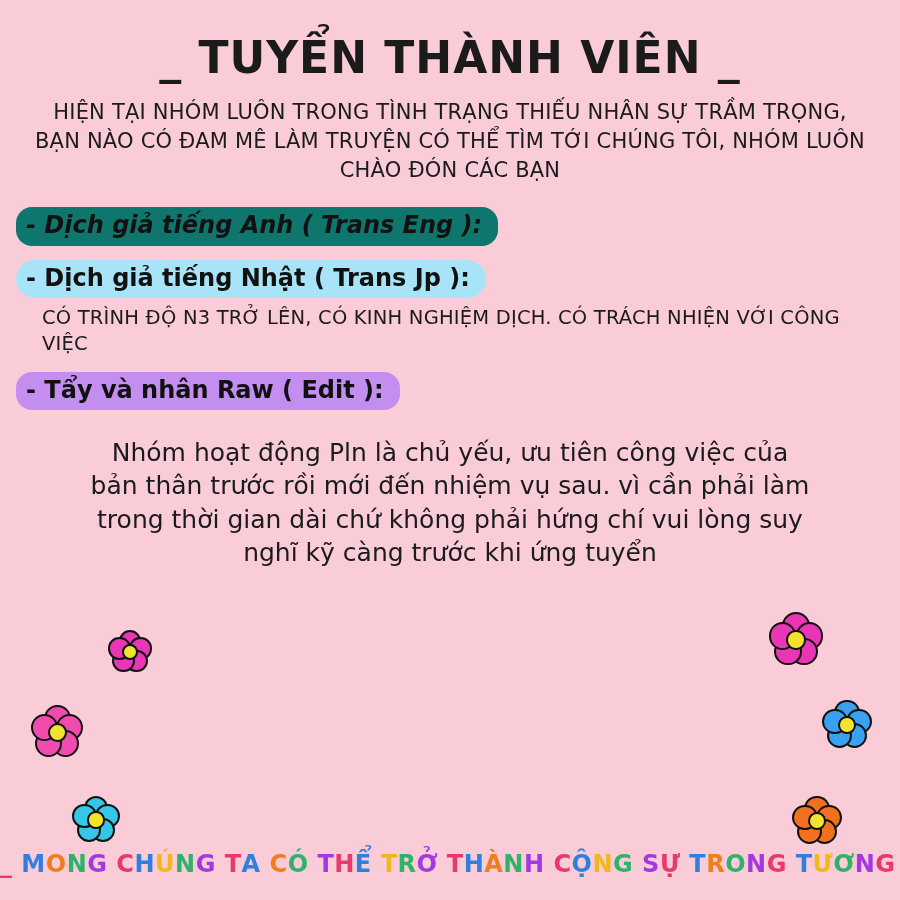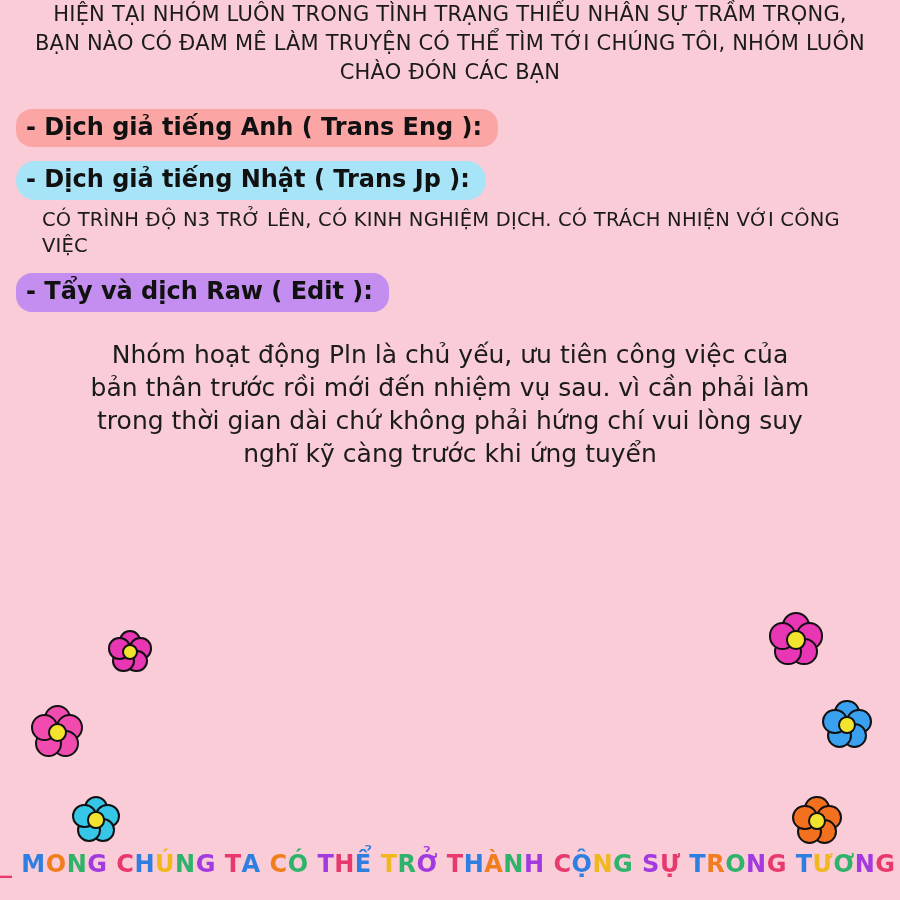--- a/index.html
+++ b/index.html
@@ -33,20 +33,21 @@
     text-transform: uppercase;
     line-height: 1.1;
   }
 
   
   .intro {
     text-align: center;
     font-size: 21px;
     color: #1b1b1b;
     line-height: 1.38;
+    margin-top: 16px;
     text-transform: uppercase;
     letter-spacing: 0.2px;
     padding: 0 28px;
   }
 
   
   .sections {
     margin-top: 22px;
     padding: 0 16px;
   }
@@ -126,36 +127,37 @@
     left: 16.5px;
     top: 16.5px;
     z-index: 3;
   }
 </style>
 </head>
 <body style="background: rgb(249, 204, 216);">
 
 <div class="page">
 
+  <div class="title">_ Tuyển Thành Viên _</div>
 
   <div class="intro">Hiện tại nhóm luôn trong tình trạng thiếu nhân sự trầm trọng, bạn nào có đam mê làm truyện có thể tìm tới chúng tôi, nhóm luôn chào đón các bạn</div>
 
   <div class="sections">
 
     <div class="section">
-      <div class="sec-head" style="background:#fca5a5;">- Dịch giả tiếng Anh ( Trans Eng ):</div>
+      <div class="sec-head" style="background:#0f766e;font-style:italic;">- Dịch giả tiếng Anh ( Trans Eng ):</div>
     </div>
 
     <div class="section">
       <div class="sec-head" style="background:#a8e4f7;border-radius:19px;">- Dịch giả tiếng Nhật ( Trans Jp ):</div>
       <div class="sec-body">Có trình độ N3 trở lên, có kinh nghiệm dịch. Có trách nhiện với công việc</div>
     </div>
 
     <div class="section">
-      <div class="sec-head" style="background:#c48df0;">- Tẩy và dịch Raw ( Edit ):</div>
+      <div class="sec-head" style="background:#c48df0;">- Tẩy và nhân Raw ( Edit ):</div>
     </div>
 
   </div>
 
   <div class="note">Nhóm hoạt động Pln là chủ yếu, ưu tiên công việc của bản thân trước rồi mới đến nhiệm vụ sau. vì cần phải làm trong thời gian dài chứ không phải hứng chí vui lòng suy nghĩ kỹ càng trước khi ứng tuyển</div>
 
   <div class="banner"><span style="color: rgb(232, 57, 111);">_</span><span>&nbsp;</span><span style="color: rgb(47, 127, 224);">M</span><span style="color: rgb(240, 126, 30);">o</span><span style="color: rgb(47, 179, 106);">n</span><span style="color: rgb(162, 58, 224);">g</span><span>&nbsp;</span><span style="color: rgb(232, 57, 111);">c</span><span style="color: rgb(47, 127, 224);">h</span><span style="color: rgb(240, 184, 30);">ú</span><span style="color: rgb(47, 179, 106);">n</span><span style="color: rgb(162, 58, 224);">g</span><span>&nbsp;</span><span style="color: rgb(232, 57, 111);">t</span><span style="color: rgb(47, 127, 224);">a</span><span>&nbsp;</span><span style="color: rgb(240, 126, 30);">c</span><span style="color: rgb(47, 179, 106);">ó</span><span>&nbsp;</span><span style="color: rgb(162, 58, 224);">t</span><span style="color: rgb(232, 57, 111);">h</span><span style="color: rgb(47, 127, 224);">ể</span><span>&nbsp;</span><span style="color: rgb(240, 184, 30);">t</span><span style="color: rgb(47, 179, 106);">r</span><span style="color: rgb(162, 58, 224);">ở</span><span>&nbsp;</span><span style="color: rgb(232, 57, 111);">t</span><span style="color: rgb(47, 127, 224);">h</span><span style="color: rgb(240, 126, 30);">à</span><span style="color: rgb(47, 179, 106);">n</span><span style="color: rgb(162, 58, 224);">h</span><span>&nbsp;</span><span style="color: rgb(232, 57, 111);">c</span><span style="color: rgb(47, 127, 224);">ộ</span><span style="color: rgb(240, 184, 30);">n</span><span style="color: rgb(47, 179, 106);">g</span><span>&nbsp;</span><span style="color: rgb(162, 58, 224);">s</span><span style="color: rgb(232, 57, 111);">ự</span><span>&nbsp;</span><span style="color: rgb(47, 127, 224);">t</span><span style="color: rgb(240, 126, 30);">r</span><span style="color: rgb(47, 179, 106);">o</span><span style="color: rgb(162, 58, 224);">n</span><span style="color: rgb(232, 57, 111);">g</span><span>&nbsp;</span><span style="color: rgb(47, 127, 224);">t</span><span style="color: rgb(240, 184, 30);">ư</span><span style="color: rgb(47, 179, 106);">ơ</span><span style="color: rgb(162, 58, 224);">n</span><span style="color: rgb(232, 57, 111);">g</span><span>&nbsp;</span></div>
 
   <div id="flower-layer">
       <div class="flower" style="left: 108px; top: 630px; width: 40px; height: 40px;">

